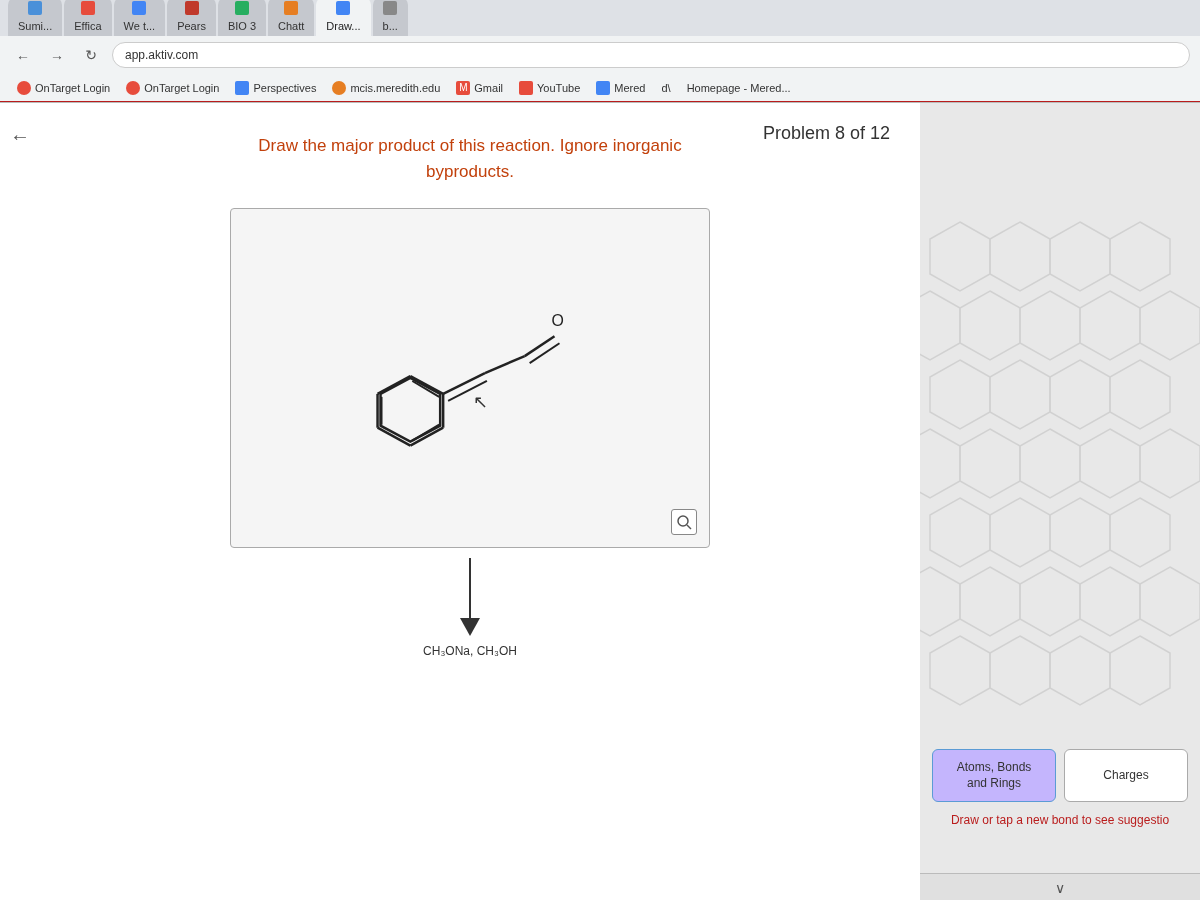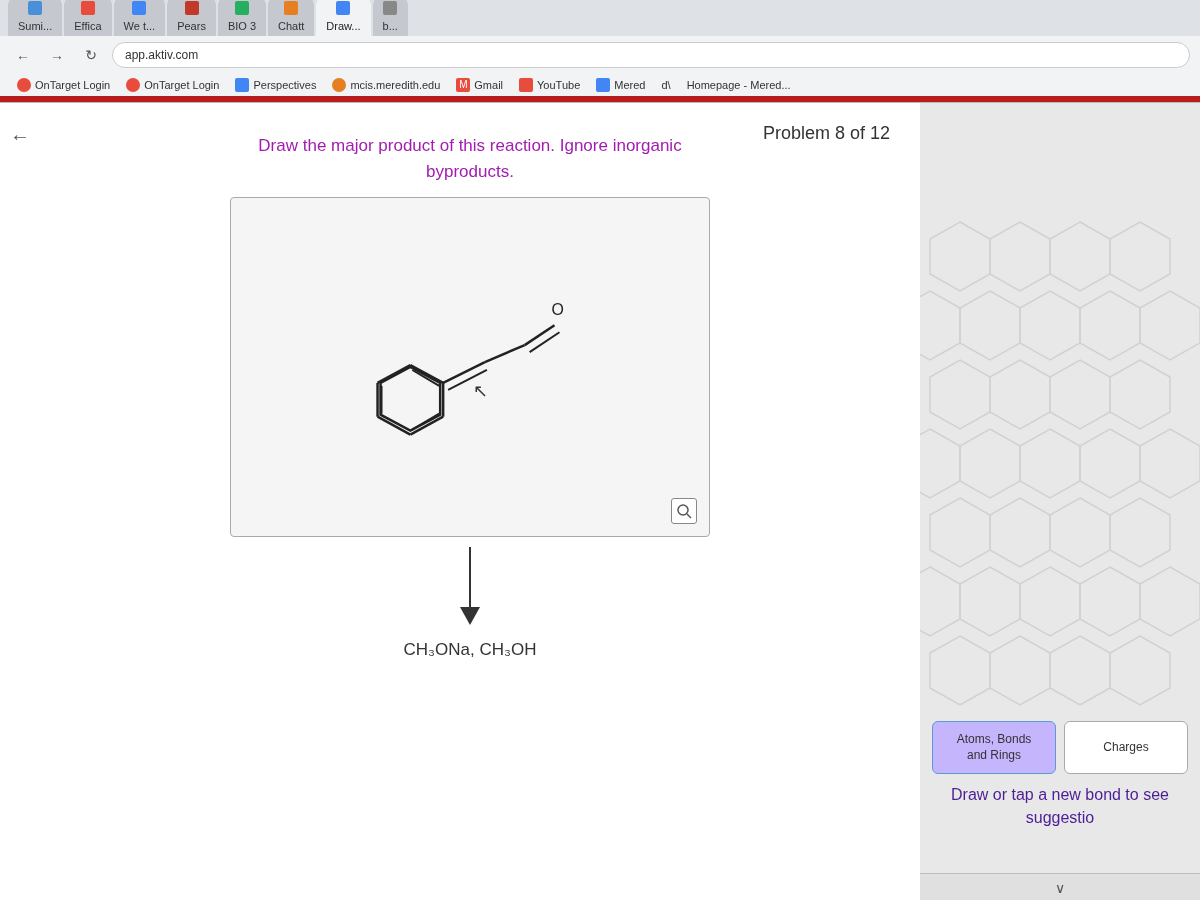--- a/index.html
+++ b/index.html
@@ -98,21 +98,21 @@
       outline: none;
       border: 1px solid #ccc;
     }
 
     .bookmarks-bar {
       display: flex;
       align-items: center;
       padding: 2px 10px;
       background: #f1f3f4;
       height: 28px;
-      border-bottom: 6px solid #b91c1c;
+      border-bottom: 1px solid #b91c1c;
       gap: 2px;
       font-size: 11px;
       overflow: hidden;
     }
 
     .bookmark-item {
       display: flex;
       align-items: center;
       padding: 2px 7px;
       border-radius: 4px;
@@ -159,24 +159,24 @@
       position: absolute;
       top: 20px;
       right: 30px;
       font-size: 18px;
       font-weight: 500;
       color: #333;
     }
 
     .problem-instruction {
       font-size: 17px;
-      color: #a21caf;
+      color: #c2410c;
       text-align: center;
       margin-top: 10px;
-      margin-bottom: 13px;
+      margin-bottom: 24px;
       line-height: 1.5;
     }
 
     
     .drawing-canvas {
       border: 1.5px solid #aaa;
       background: #f5f5f5;
       border-radius: 4px;
       width: 480px;
       height: 340px;
@@ -225,24 +225,24 @@
 
     .arrow-head {
       width: 0;
       height: 0;
       border-left: 10px solid transparent;
       border-right: 10px solid transparent;
       border-top: 18px solid #333;
     }
 
     .reagent-label {
-      font-size: 17px;
+      font-size: 12px;
       color: #333;
       text-align: center;
-      margin-top: 15px;
+      margin-top: 8px;
     }
 
     
     .right-panel {
       width: 280px;
       background: #e8e8e8;
       position: relative;
       overflow: hidden;
     }
 
@@ -281,22 +281,22 @@
       color: #333;
       line-height: 1.3;
     }
 
     .tool-btn.active {
       background: #c4b5fd;
       border-color: #5b9bd5;
     }
 
     .suggestion-text {
-      font-size: 16px;
-      color: #4c1d95;
+      font-size: 12px;
+      color: #b91c1c;
       text-align: center;
       line-height: 1.4;
     }
 
     
     .collapse-bar {
       position: absolute;
       bottom: 0;
       left: 0;
       right: 0;

